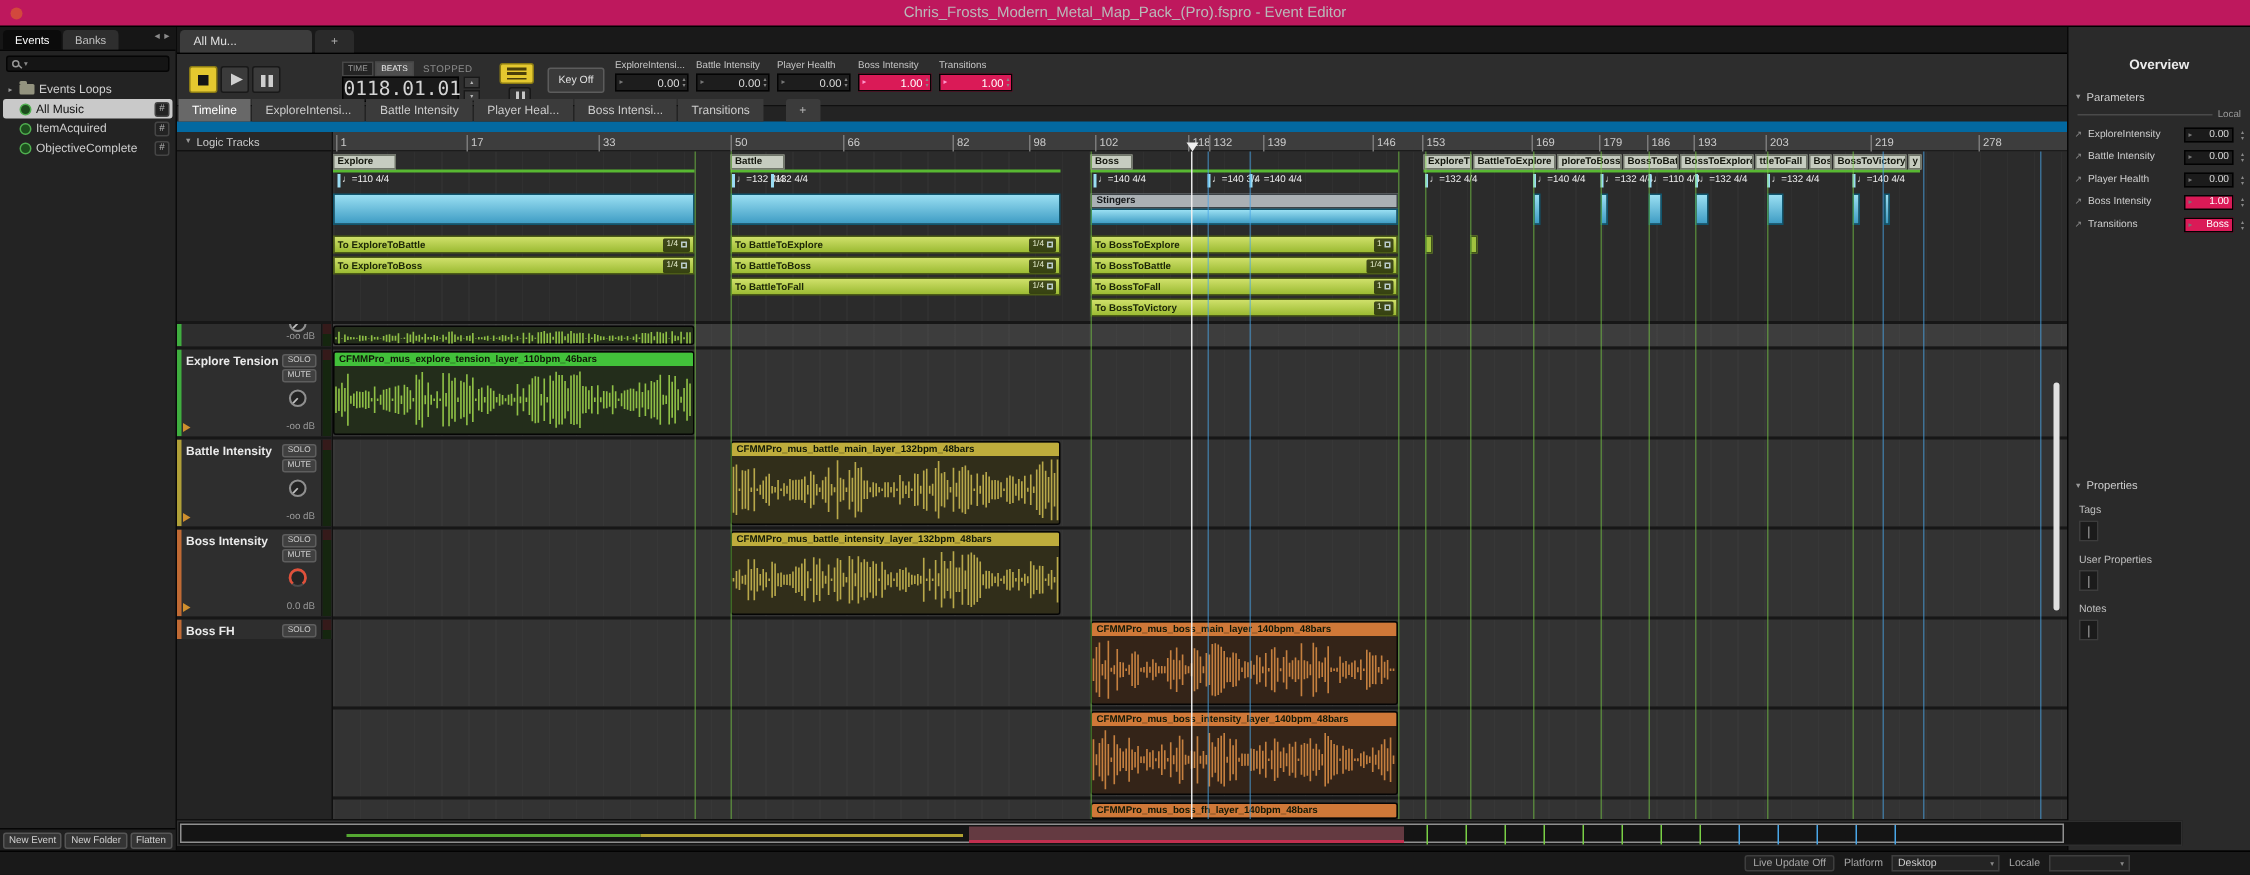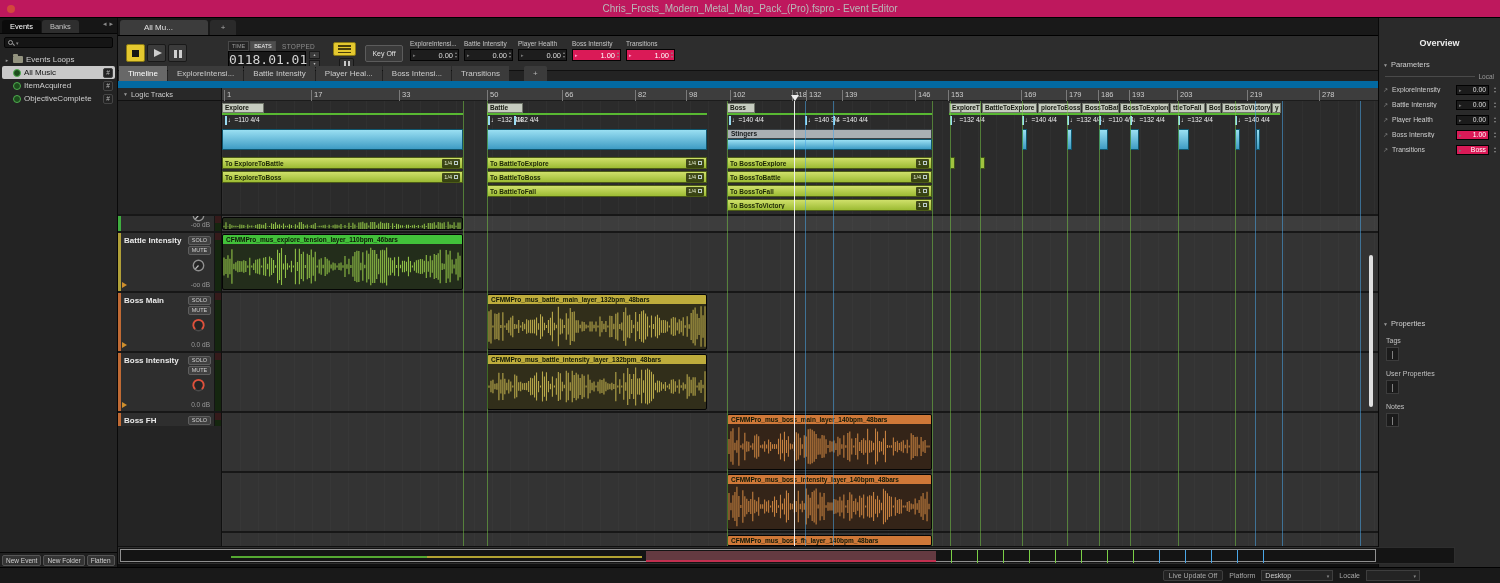--- a/index.html
+++ b/index.html
@@ -27,21 +27,21 @@
 .tfolder{width:10px;height:7px;background:#93937f;border-radius:1px;position:relative;flex:0 0 auto;}
 .tfolder::before{content:'';position:absolute;top:-2px;left:0;width:5px;height:2px;background:#93937f;border-radius:1px 1px 0 0;}
 .tevent{width:8px;height:8px;border-radius:50%;background:#1d4d1d;border:1.5px solid #4fae4f;flex:0 0 auto;}
 .tlabel{flex:1;white-space:nowrap;overflow:hidden;}
 .tbadge{flex:0 0 auto;width:10px;height:10px;background:#232323;border:1px solid #454545;color:#b8b8b8;font-size:6.5px;line-height:8px;text-align:center;border-radius:2px;}
 .browser-footer{position:absolute;left:0;right:0;bottom:0;height:15px;border-top:1px solid #060606;background:#202020;display:flex;align-items:center;gap:2px;padding:0 2px;}
 .fbtn{font-size:6.5px;color:#d0d0d0;background:#343434;border:1px solid #555;border-radius:2px;padding:1px 3px;white-space:nowrap;}
 
 .editor{position:absolute;left:118px;top:18px;width:1260px;height:528px;background:#1d1d1d;}
 .doc-tabs{height:18px;background:#191919;display:flex;align-items:flex-end;padding:2px 2px 0;border-bottom:1px solid #000;}
-.dtab{font-size:8px;color:#e0e0e0;background:#3c3c3c;padding:3px 24px;border-radius:3px 3px 0 0;margin-right:2px;min-width:88px;}
+.dtab{font-size:8px;color:#e0e0e0;background:#3c3c3c;padding:3px 9px;border-radius:3px 3px 0 0;margin-right:2px;min-width:88px;}
 .dtab.plus{min-width:26px;text-align:center;color:#aaa;background:#2a2a2a;padding:3px 4px;}
 .transport{position:absolute;left:0;top:18px;width:100%;height:35px;background:#2d2d2d;border-bottom:1px solid #101010;}
 .tbtn{position:absolute;top:8px;width:19px;height:18px;background:#3b3b3b;border:1px solid #191919;border-radius:2px;}
 .tbtn.stop{left:8px;background:#e4c82f;border-color:#8a7a14;}
 .tbtn.stop .sq{position:absolute;left:5px;top:5px;width:7px;height:7px;background:#151515;}
 .tbtn.play{left:29px;}
 .tbtn.play .tri{position:absolute;left:6px;top:4px;width:0;height:0;border-left:8px solid #cfcfcf;border-top:4.5px solid transparent;border-bottom:4.5px solid transparent;}
 .tbtn.pause{left:50px;}
 .tbtn.pause .bar{position:absolute;top:5px;width:3px;height:8px;background:#cfcfcf;}
 .tbtn.pause .bar:first-child{left:5px;}.tbtn.pause .bar:last-child{left:10px;}
@@ -330,46 +330,46 @@
           <div class="thead partial-top" style="height: 17px;">
             <div class="cstrip cs-green"></div>
             <div class="knobwrap"><svg width="15" height="15">
                 <circle cx="7.5" cy="7.5" r="5.2" fill="#242424" stroke="#8f8f8f" stroke-width="1.4"></circle>
                 <line x1="7.5" y1="7.5" x2="4.4" y2="10.8" stroke="#c0c0c0" stroke-width="1.2"></line>
               </svg></div>
             <div class="db">-oo dB</div>
             <div class="meter"></div>
           </div>
           <div class="thead" style="height: 60px;">
-            <div class="cstrip cs-yellow"></div>
-            <div class="tname">Battle Intensity</div>
+            <div class="cstrip cs-green"></div>
+            <div class="tname">Explore Tension</div>
             <div class="sm">
               <div class="smb">SOLO</div>
               <div class="smb">MUTE</div>
             </div>
             <div class="knobwrap"><svg width="15" height="15">
                 <circle cx="7.5" cy="7.5" r="5.2" fill="#242424" stroke="#8f8f8f" stroke-width="1.4"></circle>
                 <line x1="7.5" y1="7.5" x2="4.4" y2="10.8" stroke="#c0c0c0" stroke-width="1.2"></line>
               </svg></div>
             <div class="db">-oo dB</div>
             <div class="meter"></div>
             <div class="exparrow"></div>
           </div>
           <div class="thead" style="height: 60px;">
-            <div class="cstrip cs-orange"></div>
-            <div class="tname">Boss Main</div>
+            <div class="cstrip cs-yellow"></div>
+            <div class="tname">Battle Intensity</div>
             <div class="sm">
               <div class="smb">SOLO</div>
               <div class="smb">MUTE</div>
             </div>
             <div class="knobwrap"><svg width="15" height="15">
-                <circle cx="7.5" cy="7.5" r="5.2" fill="#242424" stroke="#4a4a4a" stroke-width="1.4"></circle>
-                <path d="M4.2 11 A5.2 5.2 0 1 1 10.8 11" fill="none" stroke="#e0503a" stroke-width="1.8"></path>
+                <circle cx="7.5" cy="7.5" r="5.2" fill="#242424" stroke="#8f8f8f" stroke-width="1.4"></circle>
+                <line x1="7.5" y1="7.5" x2="4.4" y2="10.8" stroke="#c0c0c0" stroke-width="1.2"></line>
               </svg></div>
-            <div class="db">0.0 dB</div>
+            <div class="db">-oo dB</div>
             <div class="meter"></div>
             <div class="exparrow"></div>
           </div>
           <div class="thead" style="height: 60px;">
             <div class="cstrip cs-orange"></div>
             <div class="tname">Boss Intensity</div>
             <div class="sm">
               <div class="smb">SOLO</div>
               <div class="smb">MUTE</div>
             </div>

